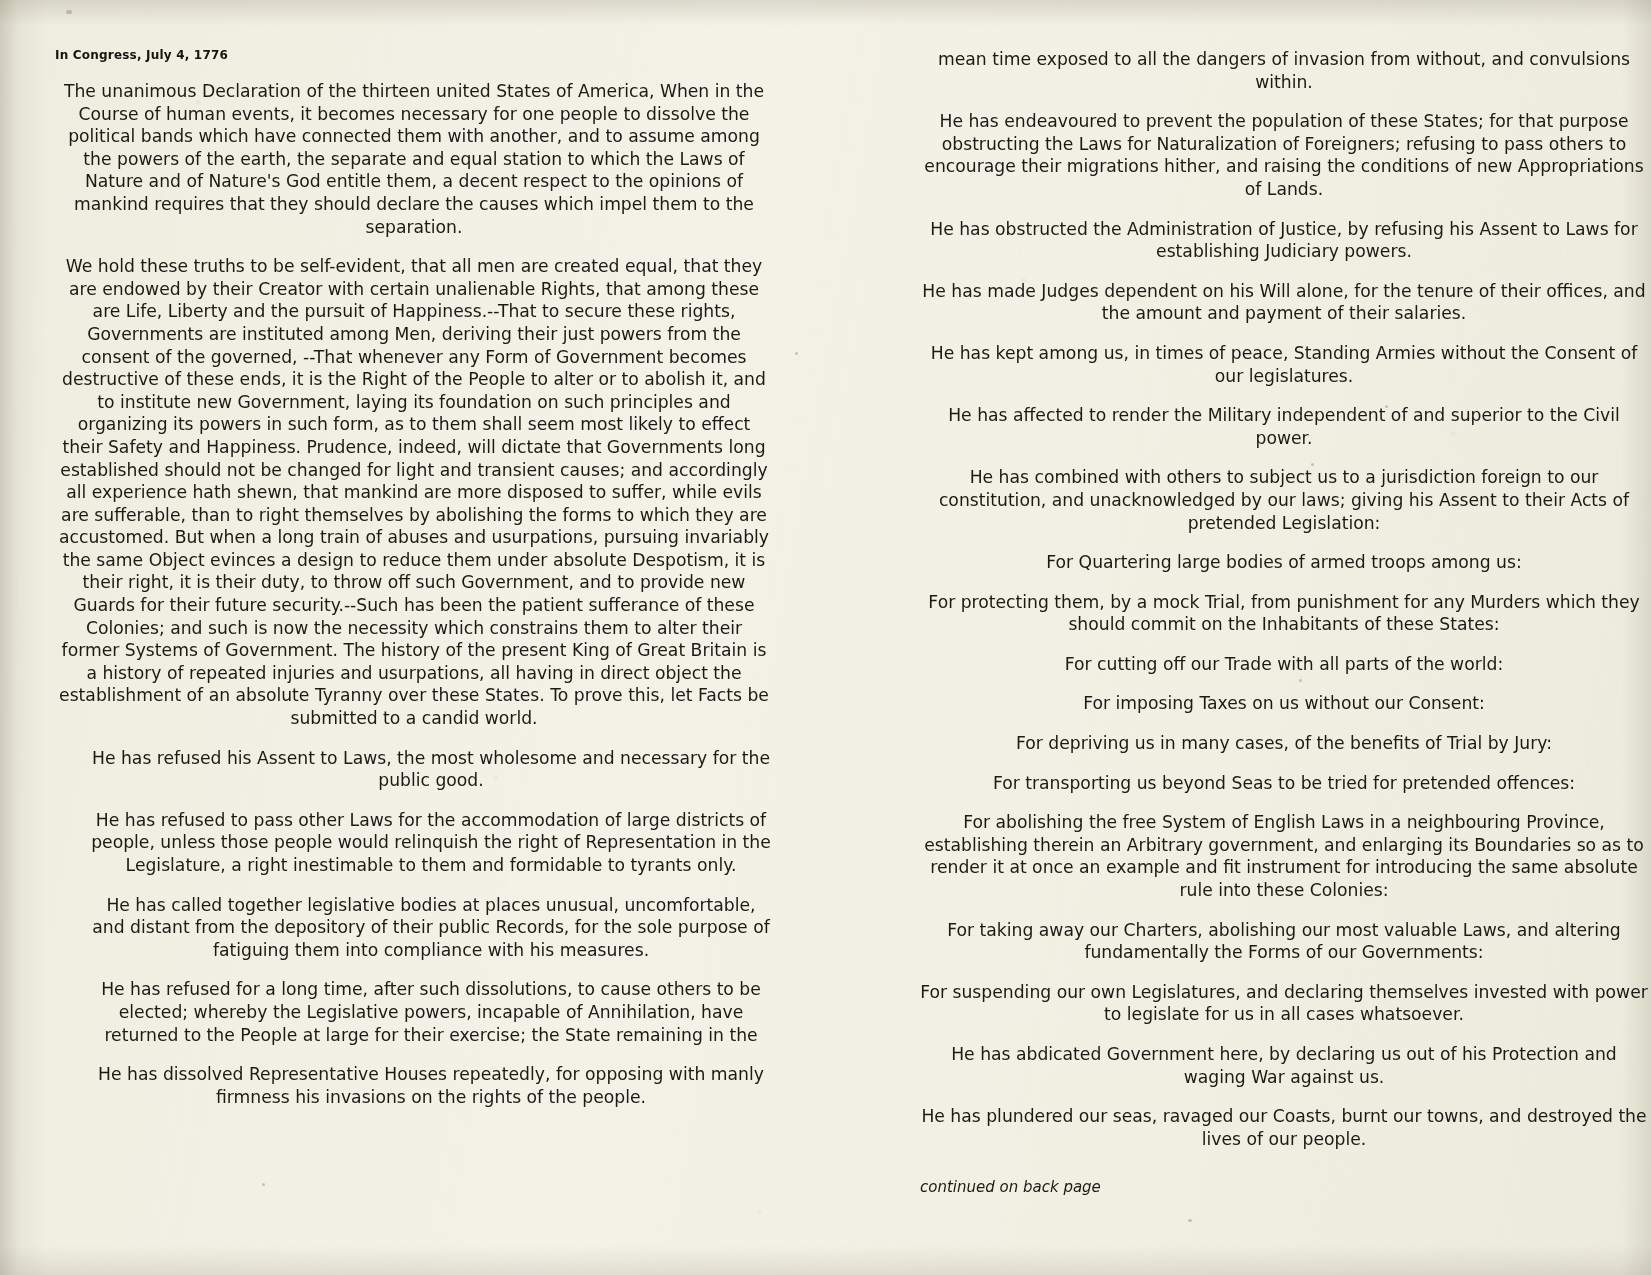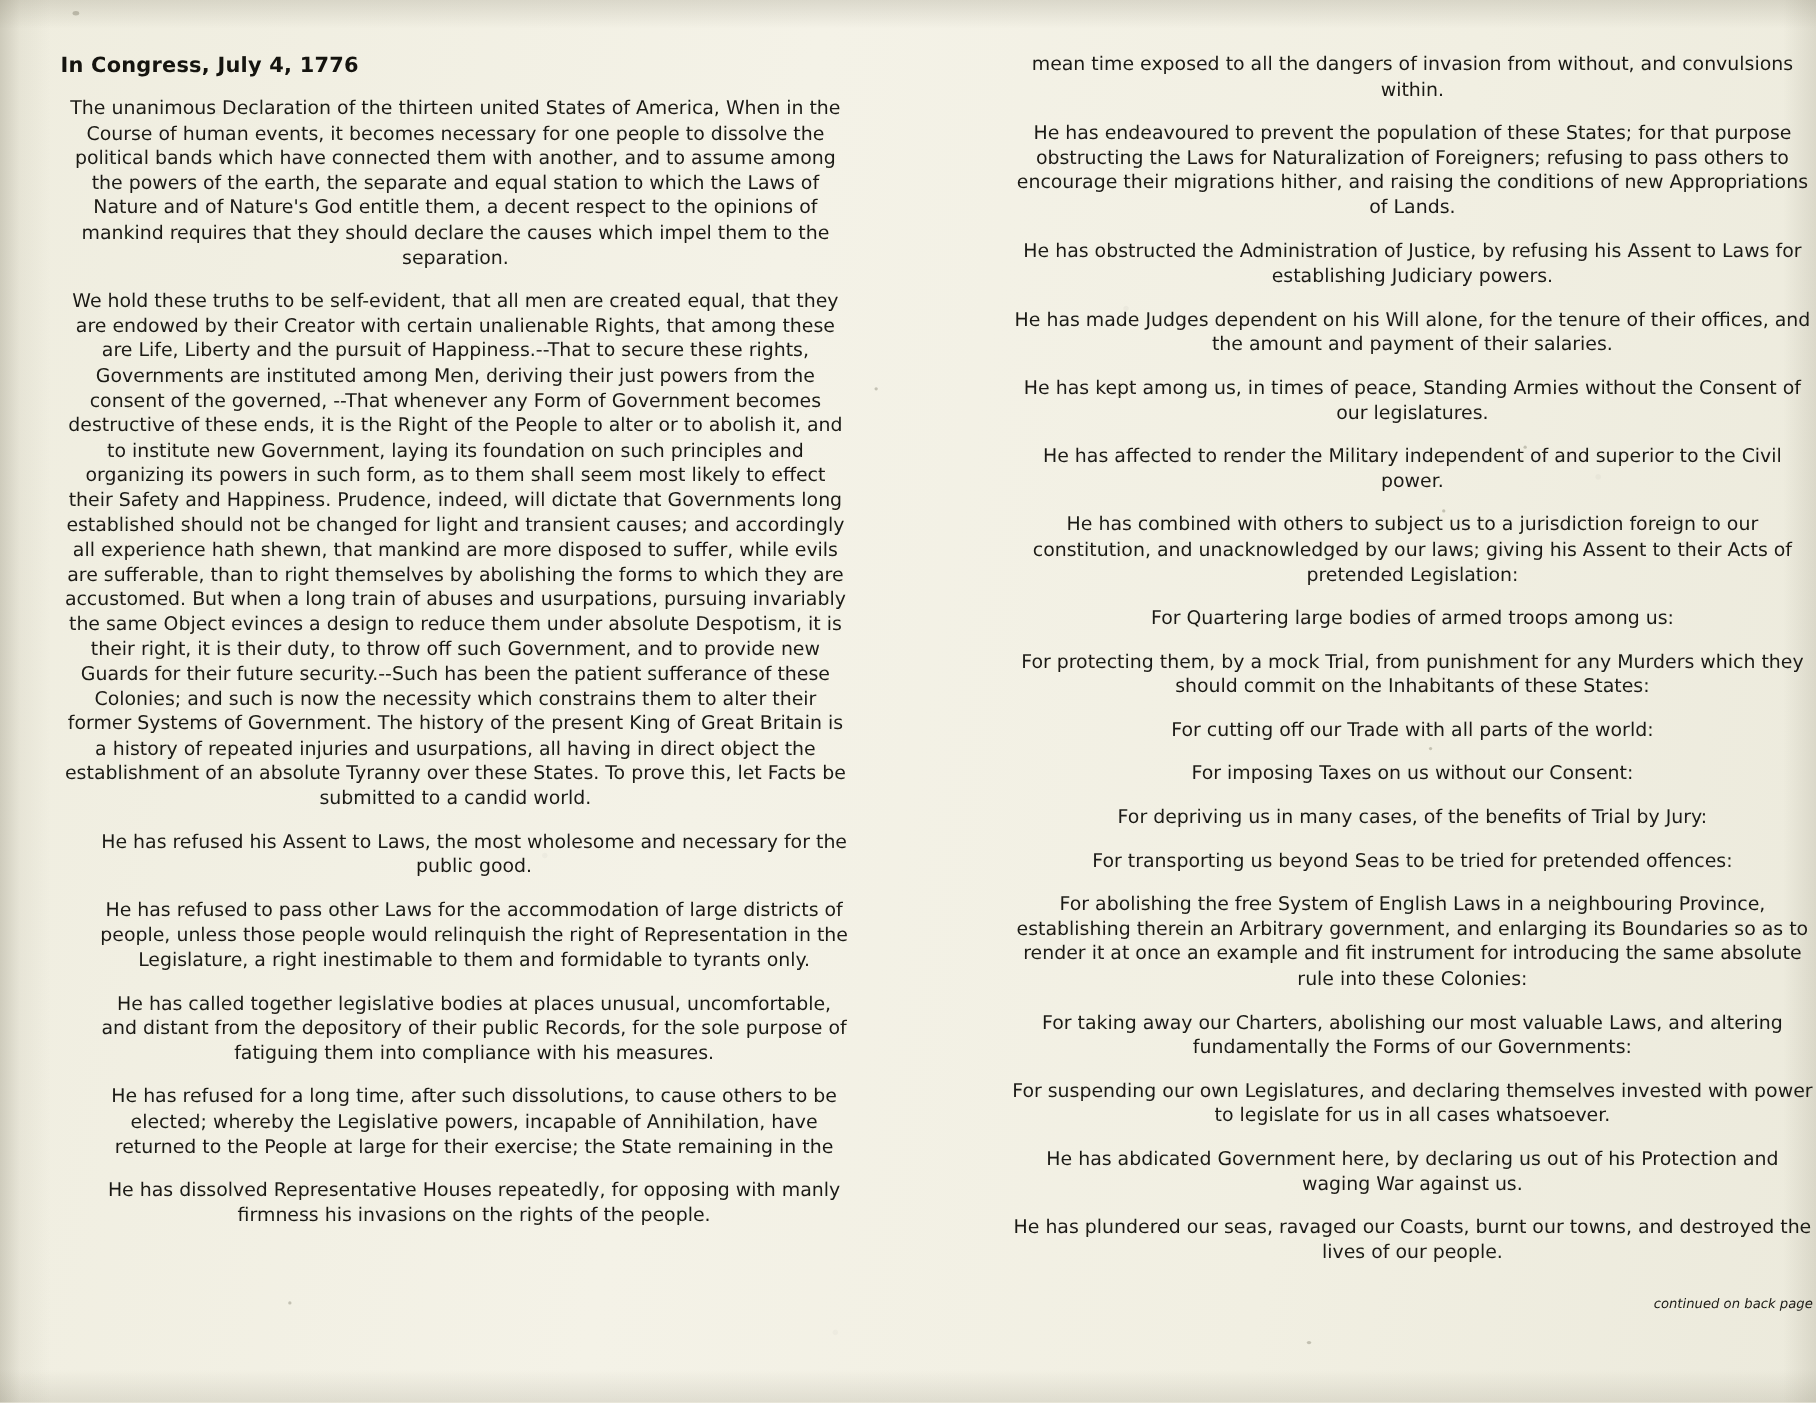--- a/index.html
+++ b/index.html
@@ -74,40 +74,39 @@
   }
   .col {
     position: absolute;
     top: 48px;
     width: 718px;
   }
   .col-left { left: 55px; }
   .col-right { left: 920px; width: 728px; }
 
   .doc-heading {
-    font-size: 19px;
+    font-size: 12px;
     font-weight: bold;
     letter-spacing: 0.2px;
     margin: 0 0 18px 0;
     color: #15140f;
   }
   p.para {
     font-size: 17.2px;
     line-height: 22.6px;
     margin: 0 0 17px 0;
     color: #1b1a15;
     text-align: center;
   }
   p.indent {
     margin-left: 34px;
   }
   .footnote {
-    font-size: 12px;
+    font-size: 15px;
     font-style: italic;
-    text-align: right;
     margin-top: 28px;
     color: #1b1a15;
   }
 </style>
 </head>
 <body>
 
 <div class="page">
 
   <div class="edge-left"></div>

